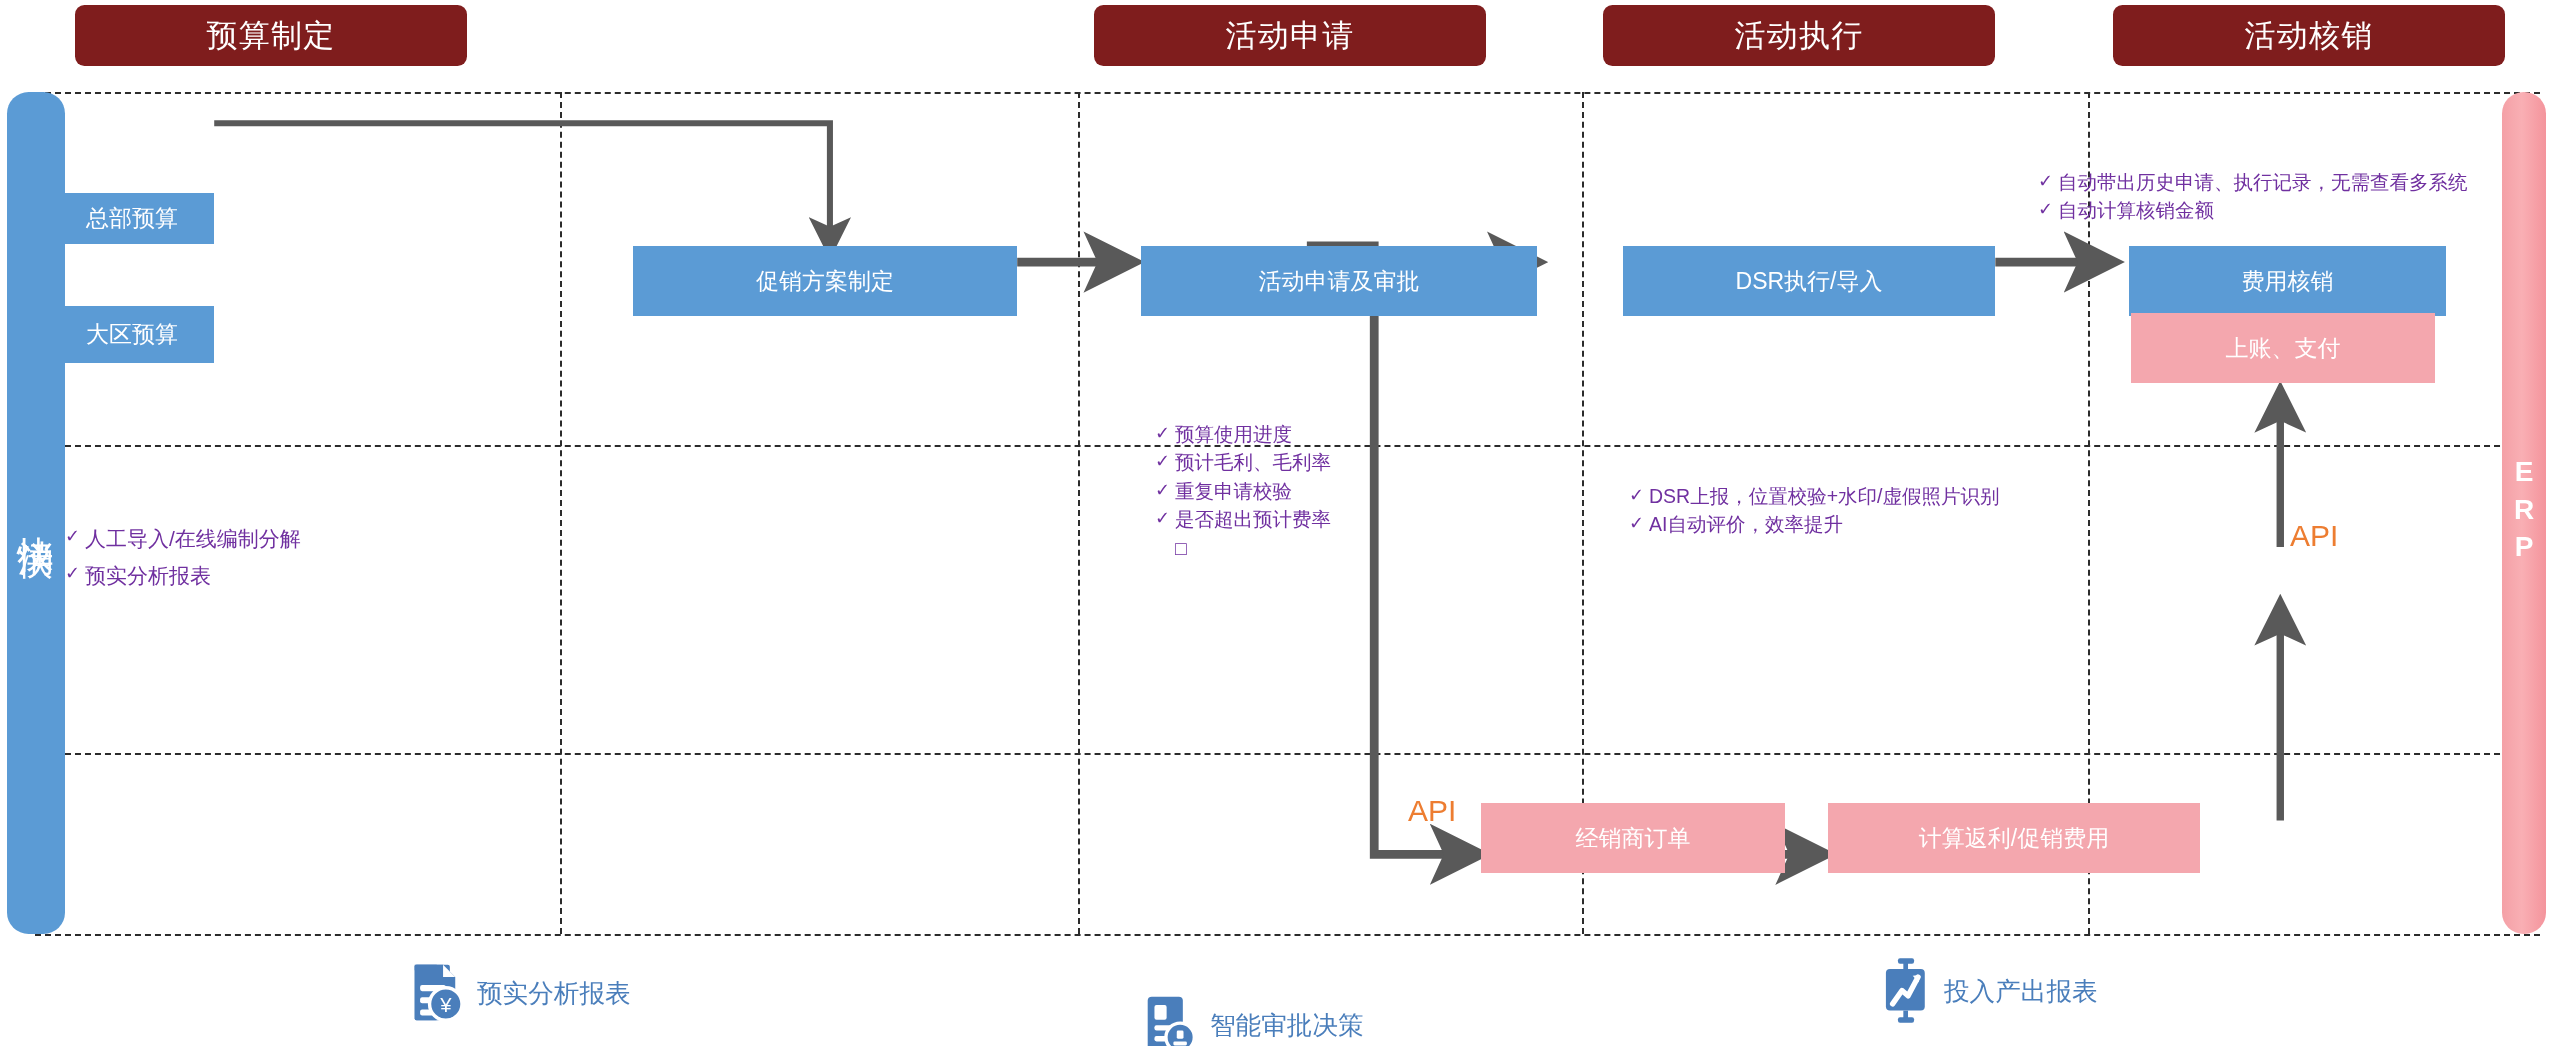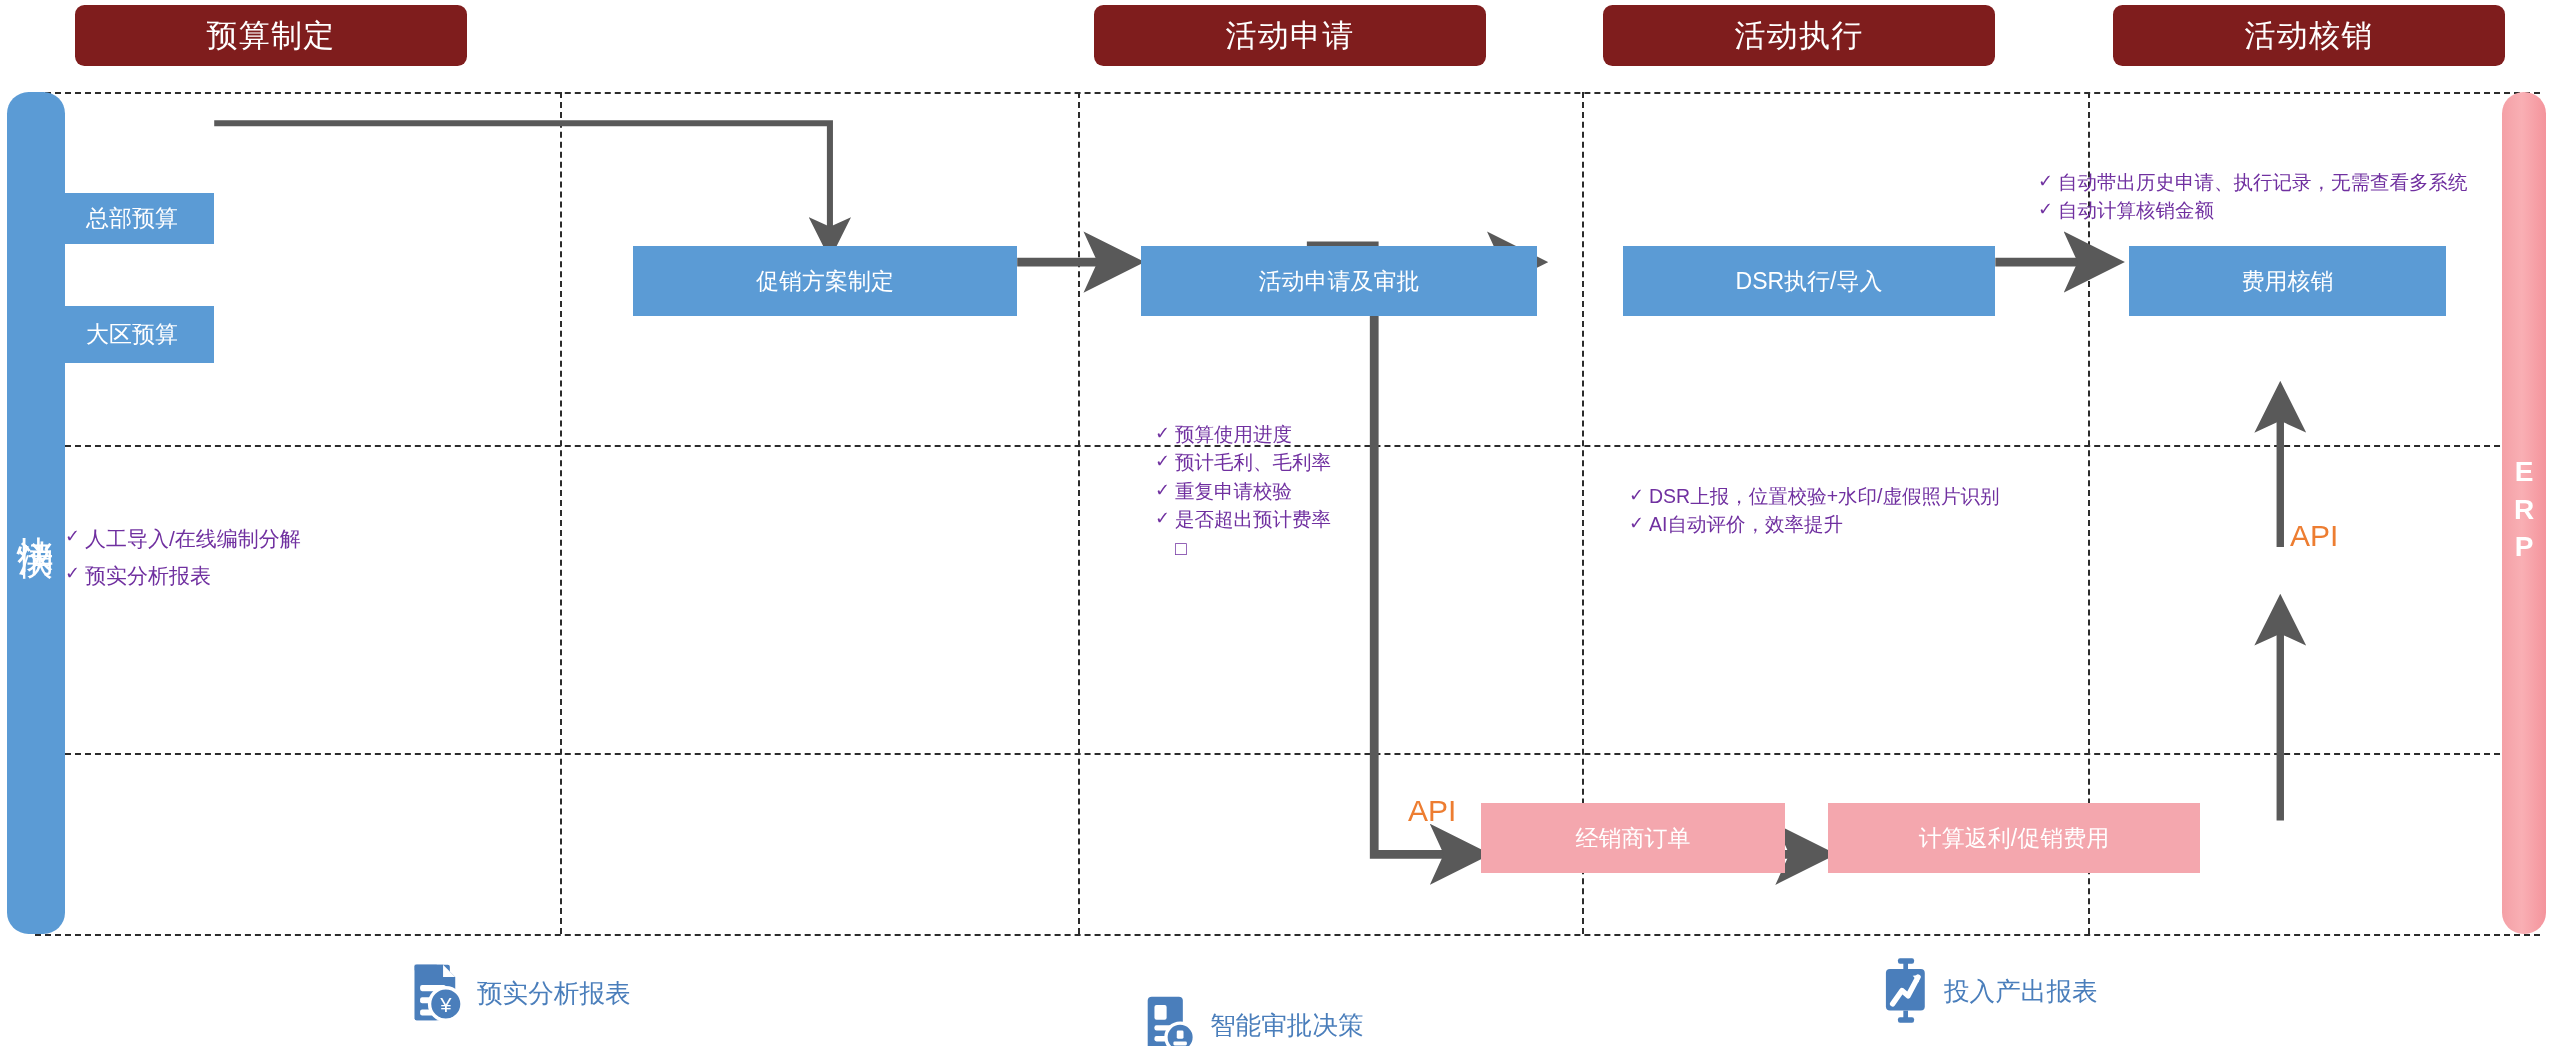--- a/index.html
+++ b/index.html
@@ -241,20 +241,23 @@
   </div>
 
   <div class="node blue" style="left:1623px; top:246px; width:372px; height:70px;">
     <span>DSR执行/导入</span>
   </div>
 
   <div class="node blue" style="left:2129px; top:246px; width:317px; height:70px;">
     <span>费用核销</span>
   </div>
 
+  <div class="node pink" style="left:2131px; top:313px; width:304px; height:70px; top:313px;">
+    <span>上账、支付</span>
+  </div>
 
   <div class="node pink" style="left:1481px; top:803px; width:304px; height:70px;">
     <span>经销商订单</span>
   </div>
 
   <div class="node pink" style="left:1828px; top:803px; width:372px; height:70px;">
     <span>计算返利/促销费用</span>
   </div>
 
   <div class="notes loose" style="left:65px; top:525px; width:431px; font-size:21px;">

